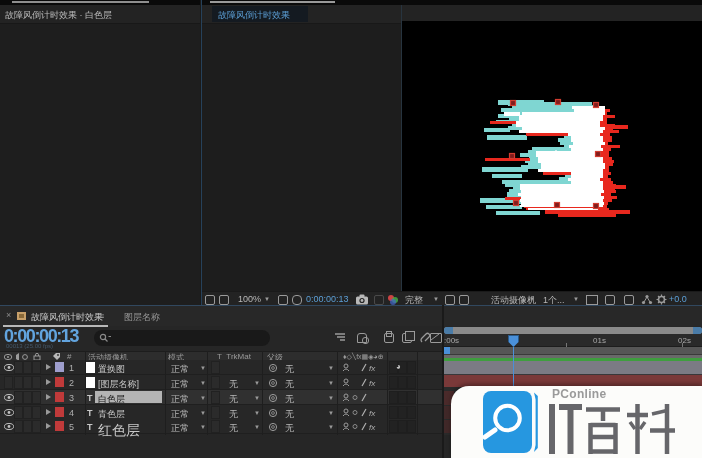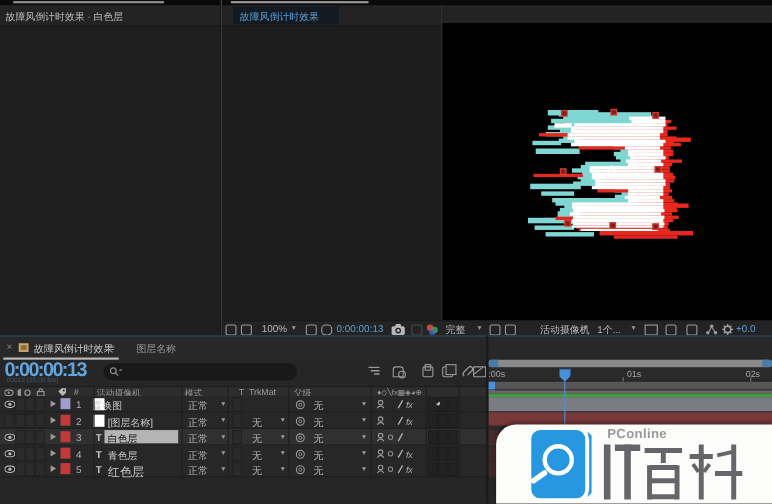--- a/index.html
+++ b/index.html
@@ -283,21 +283,21 @@
       <ellipse cx="5" cy="3.5" rx="4.6" ry="3" fill="none" stroke="#c0c0c0" stroke-width="1"></ellipse>
       <circle cx="5" cy="3.5" r="1.4" fill="#c0c0c0"></circle>
     </svg>
   <div class="cell" style="left:14px;top:56px;"></div>
   <div class="cell" style="left:23px;top:56px;"></div>
   <div class="cell" style="left:32px;top:56px;"></div>
   <div class="abs" style="left:46px;top:59px;width:0;height:0;border-left:5px solid #9a9a9a;border-top:3.5px solid transparent;border-bottom:3.5px solid transparent;"></div>
   <div class="abs" style="left:55px;top:57px;width:9px;height:10px;background:#9e9ecd;"></div>
   <div class="abs" style="left:69px;top:58px;font-size:9px;color:#b0b0b0;">1</div>
   <div class="abs" style="left:85px;top:57px;width:10px;height:11px;background:#ffffff;"></div>
-  <div class="abs" style="left:84px;top:58px;font-size:9px;color:#c8c8c8;white-space:nowrap;">置换图</div>
+  <div class="abs" style="left:98px;top:58px;font-size:9px;color:#c8c8c8;white-space:nowrap;">置换图</div>
   <div class="abs" style="left:171px;top:58px;font-size:9px;color:#b8b8b8;">正常</div>
   <div class="abs" style="left:200px;top:60px;font-size:6px;color:#9a9a9a;">▼</div>
   <div class="cell" style="left:211px;top:56px;"></div>
   <svg class="abs" style="left:268px;top:58px;" width="10" height="10" viewBox="0 0 10 10">
       <circle cx="5" cy="5" r="3.6" fill="none" stroke="#9a9a9a" stroke-width="1"></circle>
       <circle cx="5" cy="5" r="1.4" fill="none" stroke="#9a9a9a" stroke-width="0.8"></circle>
     </svg>
   <div class="abs" style="left:285px;top:58px;font-size:9px;color:#b8b8b8;">无</div>
   <div class="abs" style="left:328px;top:60px;font-size:6px;color:#9a9a9a;">▼</div>
   <svg class="abs" style="left:342px;top:58px;" width="40" height="9" viewBox="0 0 40 9">
@@ -412,21 +412,21 @@
       <ellipse cx="5" cy="3.5" rx="4.6" ry="3" fill="none" stroke="#c0c0c0" stroke-width="1"></ellipse>
       <circle cx="5" cy="3.5" r="1.4" fill="#c0c0c0"></circle>
     </svg>
   <div class="cell" style="left:14px;top:115px;"></div>
   <div class="cell" style="left:23px;top:115px;"></div>
   <div class="cell" style="left:32px;top:115px;"></div>
   <div class="abs" style="left:46px;top:118px;width:0;height:0;border-left:5px solid #9a9a9a;border-top:3.5px solid transparent;border-bottom:3.5px solid transparent;"></div>
   <div class="abs" style="left:55px;top:116px;width:9px;height:10px;background:#c03a3a;"></div>
   <div class="abs" style="left:69px;top:117px;font-size:9px;color:#b0b0b0;">5</div>
   <div class="abs" style="left:87px;top:117px;font-size:9px;font-weight:bold;color:#c8c8c8;">T</div>
-  <div class="abs" style="left:98px;top:117px;font-size:11px;color:#c8c8c8;white-space:nowrap;">红色层</div>
+  <div class="abs" style="left:98px;top:117px;font-size:14px;color:#c8c8c8;white-space:nowrap;">红色层</div>
   <div class="abs" style="left:171px;top:117px;font-size:9px;color:#b8b8b8;">正常</div>
   <div class="abs" style="left:200px;top:119px;font-size:6px;color:#9a9a9a;">▼</div>
   <div class="cell" style="left:211px;top:115px;"></div>
   <div class="abs" style="left:229px;top:117px;font-size:9px;color:#b8b8b8;">无</div>
   <div class="abs" style="left:254px;top:119px;font-size:6px;color:#9a9a9a;">▼</div>
   <svg class="abs" style="left:268px;top:117px;" width="10" height="10" viewBox="0 0 10 10">
       <circle cx="5" cy="5" r="3.6" fill="none" stroke="#9a9a9a" stroke-width="1"></circle>
       <circle cx="5" cy="5" r="1.4" fill="none" stroke="#9a9a9a" stroke-width="0.8"></circle>
     </svg>
   <div class="abs" style="left:285px;top:117px;font-size:9px;color:#b8b8b8;">无</div>
@@ -448,21 +448,21 @@
   <div class="abs" style="left:337px;top:46px;width:1px;height:84px;background:#1e1e1e;"></div>
   <div class="abs" style="left:387px;top:46px;width:1px;height:84px;background:#1e1e1e;"></div>
   <div class="abs" style="left:417px;top:46px;width:1px;height:84px;background:#1e1e1e;"></div>
 
   <div class="abs" style="left:444px;top:21px;width:258px;height:132px;background:#262626;"></div>
   <div class="abs" style="left:444px;top:22px;width:258px;height:7px;background:#8a8a8a;border-radius:3px;"></div>
   <div class="abs" style="left:444px;top:22px;width:9px;height:7px;background:#4a7ca8;border-radius:3px 0 0 3px;"></div>
   <div class="abs" style="left:693px;top:22px;width:9px;height:7px;background:#4a7ca8;border-radius:0 3px 3px 0;"></div>
   <div class="abs" style="left:444px;top:29px;width:258px;height:13px;background:#2a2a2a;border-bottom:1px solid #1d1d1d;box-sizing:border-box;"></div>
   <div class="abs" style="left:444px;top:31px;font-size:8px;color:#a8a8a8;">:00s</div>
-  <div class="abs" style="left:570px;top:31px;font-size:8px;color:#a8a8a8;">01s</div>
+  <div class="abs" style="left:593px;top:31px;font-size:8px;color:#a8a8a8;">01s</div>
   <div class="abs" style="left:678px;top:31px;font-size:8px;color:#a8a8a8;">02s</div>
   <div class="abs" style="left:566px;top:38px;width:1px;height:4px;background:#777;"></div>
   <div class="abs" style="left:682px;top:38px;width:1px;height:4px;background:#777;"></div>
   <div class="abs" style="left:444px;top:42px;width:258px;height:7px;background:#565656;"></div>
   <div class="abs" style="left:444px;top:42px;width:6px;height:10px;background:#4a90d9;"></div>
   <div class="abs" style="left:444px;top:49px;width:258px;height:1px;background:#3a3a3a;"></div>
   <div class="abs" style="left:444px;top:50px;width:258px;height:3px;background:#696969;"></div>
   <div class="abs" style="left:444px;top:53px;width:258px;height:3px;background:#3f9e3f;"></div>
   <div class="abs" style="left:444px;top:56px;width:258px;height:13px;background:#7b7b84;"></div>
   <div class="abs" style="left:444px;top:69px;width:258px;height:1px;background:#38383a;"></div>

